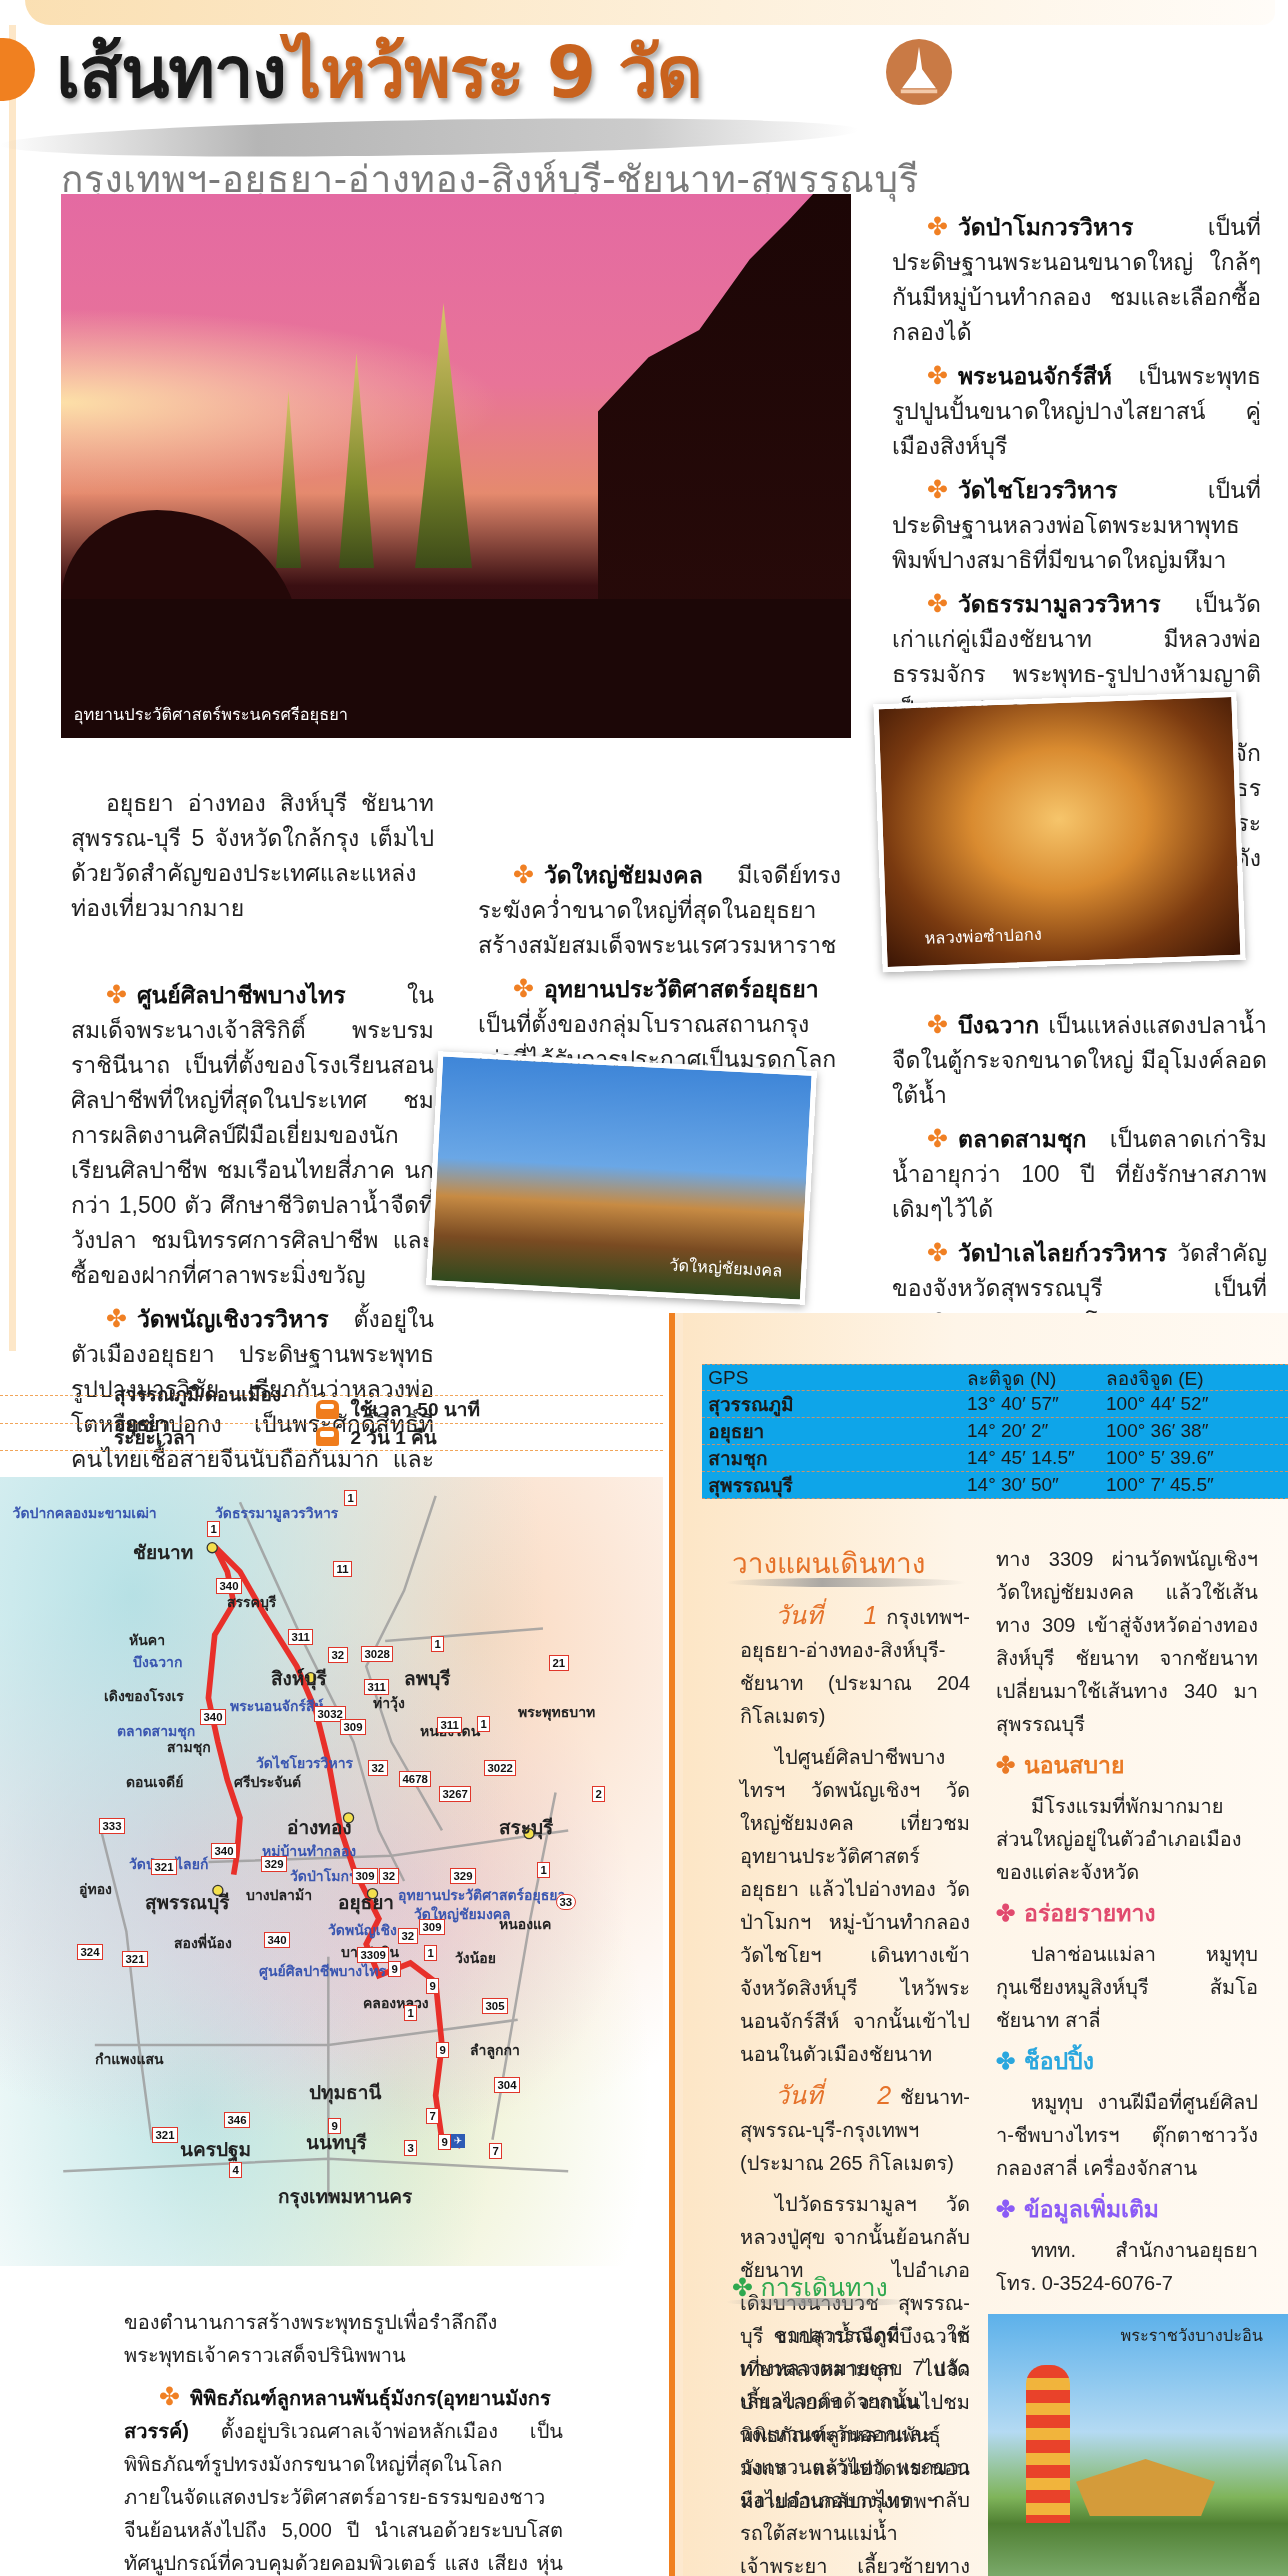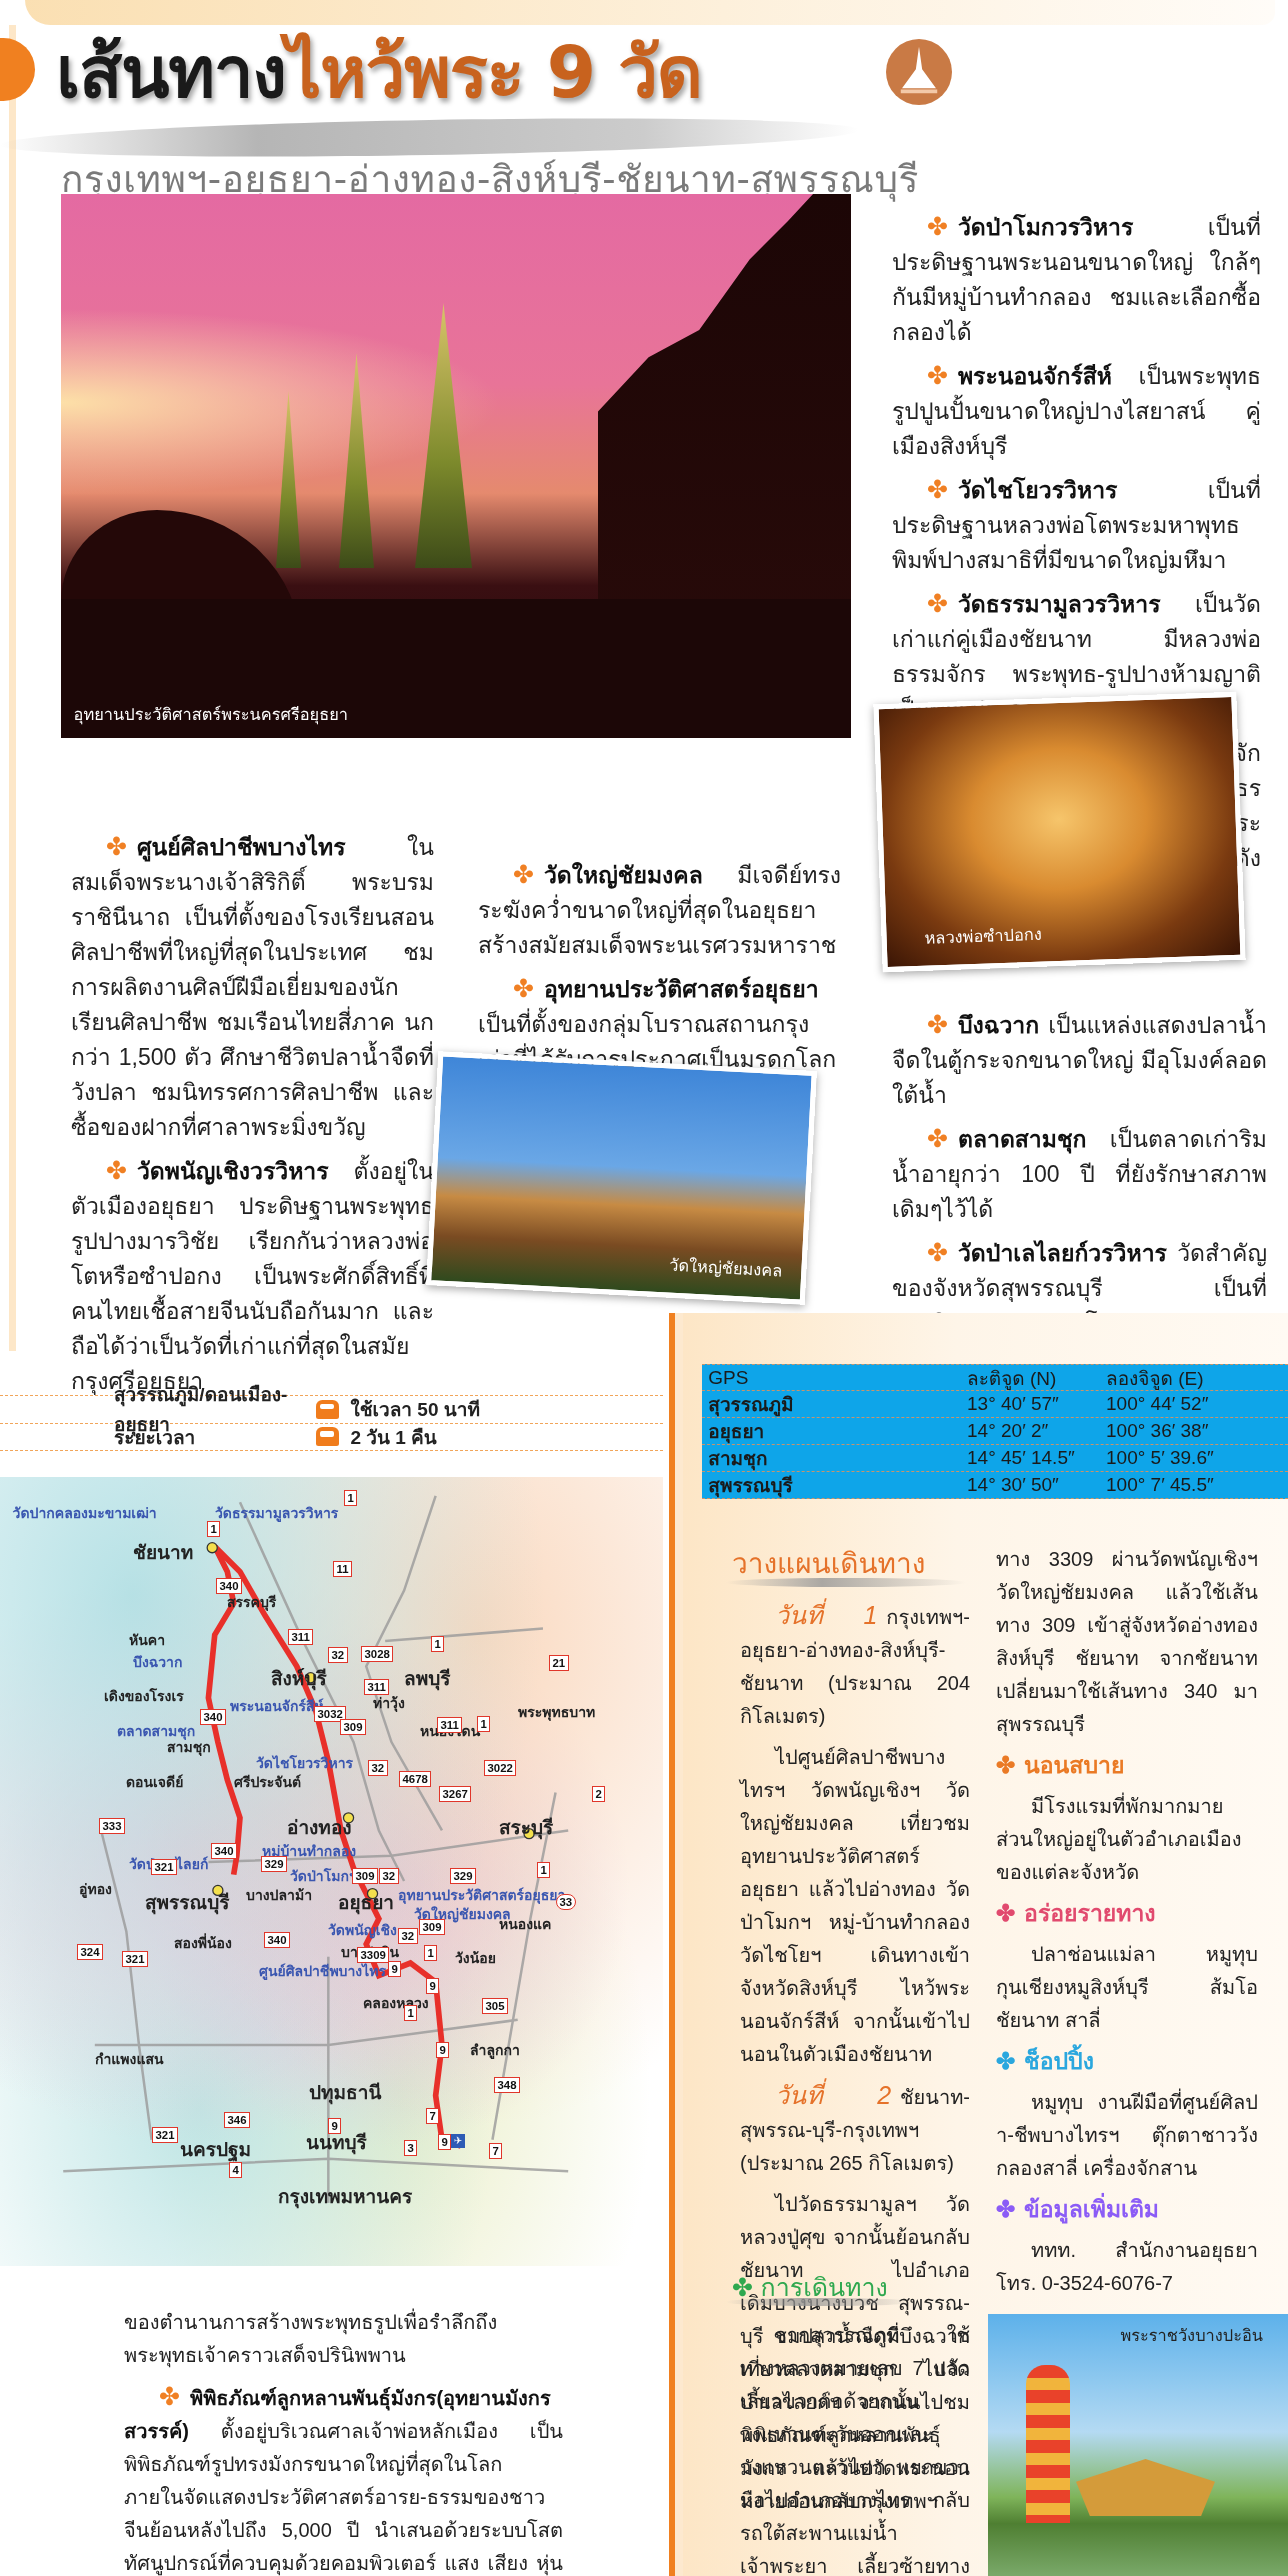--- a/index.html
+++ b/index.html
@@ -137,20 +137,21 @@
   <p class="indent"><span class="bullet">✤</span><span class="head">วัดไชโยวรวิหาร</span> <span>เป็นที่ประดิษฐานหลวงพ่อโตพระมหาพุทธพิมพ์ปางสมาธิที่มีขนาดใหญ่มหึมา</span></p>
   <p class="indent"><span class="bullet">✤</span><span class="head">วัดธรรมามูลวรวิหาร</span> <span>เป็นวัดเก่าแก่คู่เมืองชัยนาท มีหลวงพ่อธรรมจักร พระพุทธ-รูปปางห้ามญาติ เป็นพระประธาน</span></p>
   <p class="indent"><span class="bullet">✤</span><span class="head">วัดปากคลองมะขามเฒ่า</span> <span>รู้จักกันในชื่อวัดหลวงปู่ศุข อยู่ใกล้วัดธรรมามูลฯ แค่ข้ามแม่น้ำ เป็นแหล่งพระเครื่องของหลวงปู่ศุข บูรพาจารย์ชื่อดัง</span></p>
 </div>
 
 <div class="abs photo buddha">
   <span class="caption-light">หลวงพ่อซำปอกง</span>
 </div>
 
 <div class="col" style="left:63px; top:778px; width:379px;">
+  <p class="indent">อยุธยา อ่างทอง สิงห์บุรี ชัยนาท สุพรรณ-บุรี 5 จังหวัดใกล้กรุง เต็มไปด้วยวัดสำคัญของประเทศและแหล่งท่องเที่ยวมากมาย</p>
   <p style="height:35px"></p>
   <p class="indent"><span class="bullet">✤</span><span class="head">ศูนย์ศิลปาชีพบางไทร</span> <span>ในสมเด็จพระนางเจ้าสิริกิติ์ พระบรมราชินีนาถ เป็นที่ตั้งของโรงเรียนสอนศิลปาชีพที่ใหญ่ที่สุดในประเทศ ชมการผลิตงานศิลป์ฝีมือเยี่ยมของนักเรียนศิลปาชีพ ชมเรือนไทยสี่ภาค นกกว่า 1,500 ตัว ศึกษาชีวิตปลาน้ำจืดที่วังปลา ชมนิทรรศการศิลปาชีพ และซื้อของฝากที่ศาลาพระมิ่งขวัญ</span></p>
   <p class="indent"><span class="bullet">✤</span><span class="head">วัดพนัญเชิงวรวิหาร</span> <span>ตั้งอยู่ในตัวเมืองอยุธยา ประดิษฐานพระพุทธรูปปางมารวิชัย เรียกกันว่าหลวงพ่อโตหรือซำปอกง เป็นพระศักดิ์สิทธิ์ที่คนไทยเชื้อสายจีนนับถือกันมาก และถือได้ว่าเป็นวัดที่เก่าแก่ที่สุดในสมัยกรุงศรีอยุธยา</span></p>
 </div>
 
 <div class="col" style="left:470px; top:849px; width:379px;">
   <p class="indent"><span class="bullet">✤</span><span class="head">วัดใหญ่ชัยมงคล</span> <span>มีเจดีย์ทรงระฆังคว่ำขนาดใหญ่ที่สุดในอยุธยา สร้างสมัยสมเด็จพระนเรศวรมหาราช</span></p>
   <p class="indent"><span class="bullet">✤</span><span class="head">อุทยานประวัติศาสตร์อยุธยา</span> <span>เป็นที่ตั้งของกลุ่มโบราณสถานกรุงเก่าที่ได้รับการประกาศเป็นมรดกโลกทางวัฒนธรรม</span></p>
 </div>
 
@@ -290,21 +291,21 @@
   <span class="shield" style="left:77px;top:467px;">324</span>
   <span class="shield" style="left:122px;top:474px;">321</span>
   <span class="shield" style="left:388px;top:484px;">9</span>
   <span class="shield" style="left:426px;top:501px;">9</span>
   <span class="shield" style="left:482px;top:521px;">305</span>
   <span class="shield" style="left:404px;top:528px;">1</span>
   <span class="shield" style="left:224px;top:635px;">346</span>
   <span class="shield" style="left:328px;top:641px;">9</span>
   <span class="shield" style="left:436px;top:565px;">9</span>
   <span class="shield" style="left:152px;top:650px;">321</span>
-  <span class="shield" style="left:494px;top:600px;">348</span>
+  <span class="shield" style="left:494px;top:600px;">304</span>
   <span class="shield" style="left:229px;top:685px;">4</span>
   <span class="shield" style="left:426px;top:631px;">7</span>
   <span class="shield" style="left:438px;top:657px;">9</span>
   <span class="shield" style="left:404px;top:663px;">3</span>
   <span class="shield" style="left:489px;top:666px;">7</span>
   <span class="abs" style="left:451px;top:657px;width:14px;height:14px;background:#2d5bb5;color:#fff;font-size:10px;text-align:center;line-height:14px;">✈</span>
 </div>
 
 <div class="col lower-left-text">
   <p style="text-indent:0">ของตำนานการสร้างพระพุทธรูปเพื่อรำลึกถึงพระพุทธเจ้าคราวเสด็จปรินิพพาน</p>

